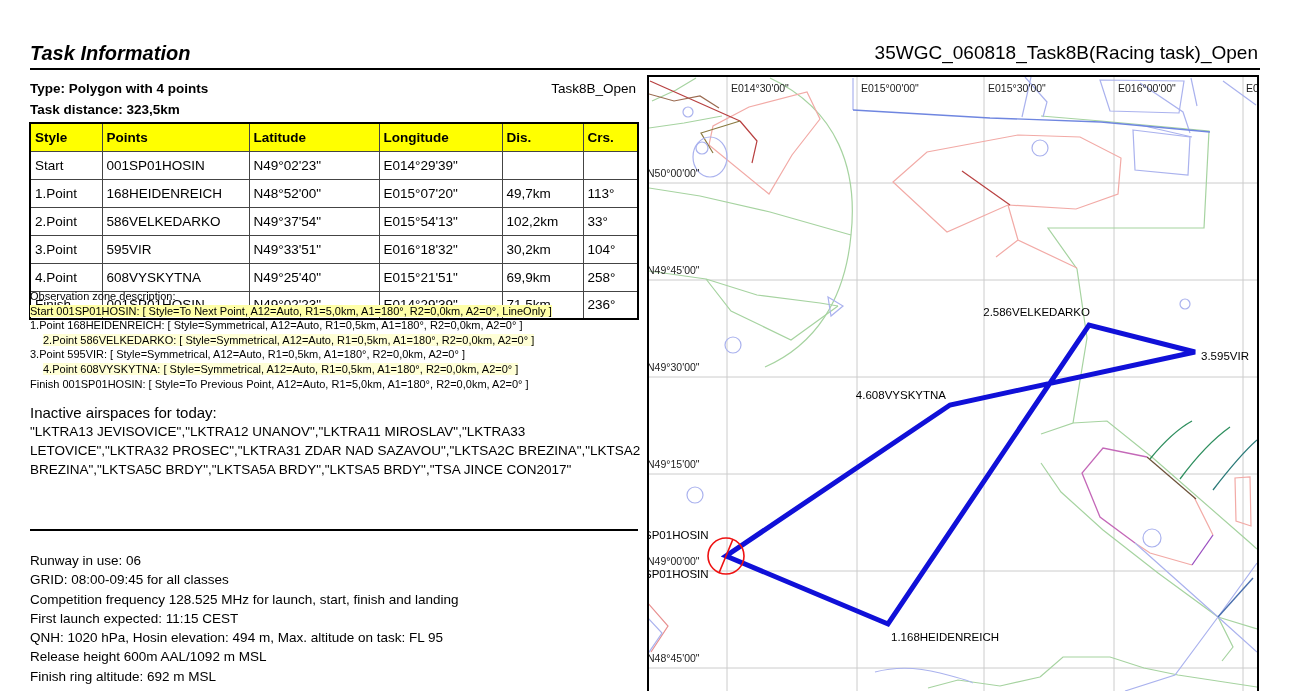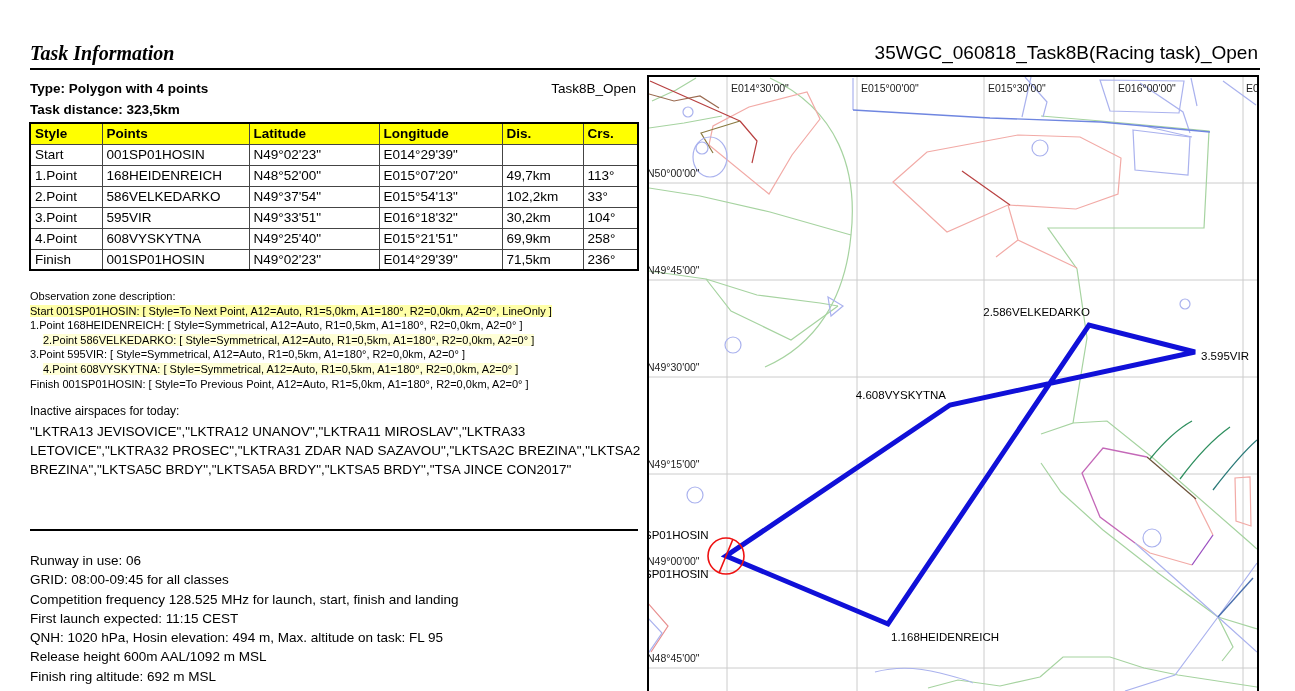--- a/index.html
+++ b/index.html
@@ -1,40 +1,40 @@
 <!DOCTYPE html>
 <html><head>
 <meta charset="utf-8">
 <style>
   * { margin:0; padding:0; box-sizing:border-box; }
   html,body { width:1295px; height:691px; overflow:hidden; background:#ffffff;
     font-family:"Liberation Sans", sans-serif; color:#000; }
   .abs { position:absolute; }
   #page { position:relative; width:1295px; height:691px; background:#fff; }
 
-  .title { left:30px; top:42px; font-size:20px; font-weight:bold; font-style:italic;font-family:Liberation Serif, serif; }
+  .title { left:30px; top:42px; font-size:20px; font-weight:bold; font-style:italic; }
   .docref { top:42px; right:37px; font-size:19px; }
   .header-rule { left:30px; top:68px; width:1230px; height:2px; background:#000; }
 
   .type-line { left:30px; top:81px; font-size:13.5px; font-weight:bold; }
   .task-name { left:30px; top:81px; width:606px; text-align:right; font-size:13.5px; font-weight:normal; }
   .dist-line { left:30px; top:102px; font-size:13.5px; font-weight:bold; }
 
   table.task { position:absolute; left:29px; top:122px; border-collapse:collapse;
     table-layout:fixed; font-size:13.5px; }
-  table.task th, table.task td { border:1px solid #444; padding:1px 4px; height:21px;
+  table.task th, table.task td { border:1px solid #444; padding:1px 4px; height:28px;
     text-align:left; overflow:hidden; white-space:nowrap; }
   table.task { border:2px solid #000; }
   table.task th { background:#ffff00; font-weight:bold; }
 
   .obs { left:30px; top:289px; font-size:11px; line-height:14.6px; width:620px; }
   .obs .hl-strong { background:#ffffa8; }
   .obs .hl-soft { background:#ffffd6;margin-left:13px; }
 
-  .inactive-title { left:30px; top:404px; font-size:12px; }
+  .inactive-title { left:30px; top:404px; font-size:15px; }
   .inactive-list { left:30px; top:422px; width:614px; font-size:13.5px; line-height:19px; }
 
   .hr2 { left:30px; top:529px; width:608px; height:2px; background:#000; }
 
   .briefing { left:30px; top:551px; font-size:13.5px; line-height:19.3px; }
 
   .map-svg { left:645px; top:70px; }
   .maplabel { font-size:10.5px; fill:#222; }
   .wplabel { font-size:11.5px; fill:#000; }
 </style>

